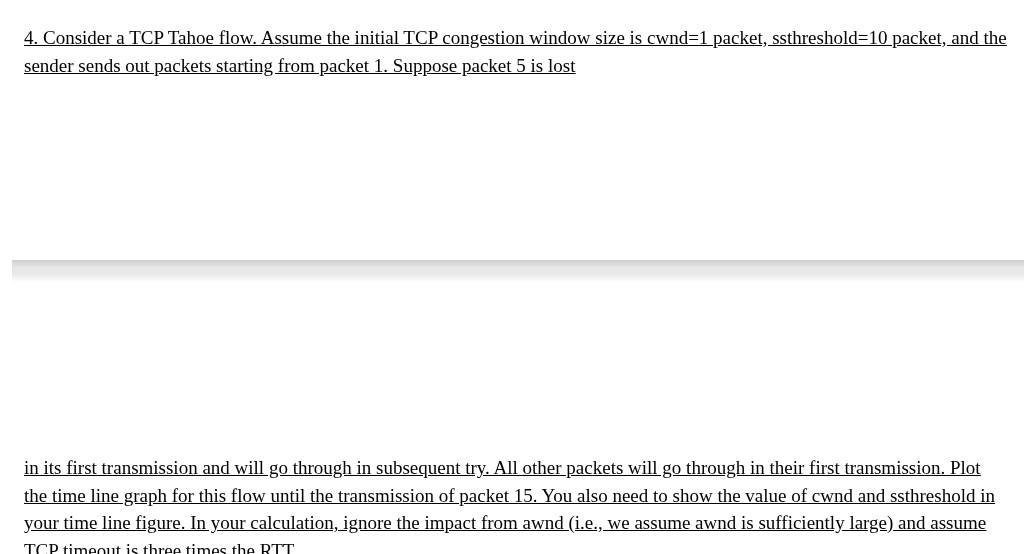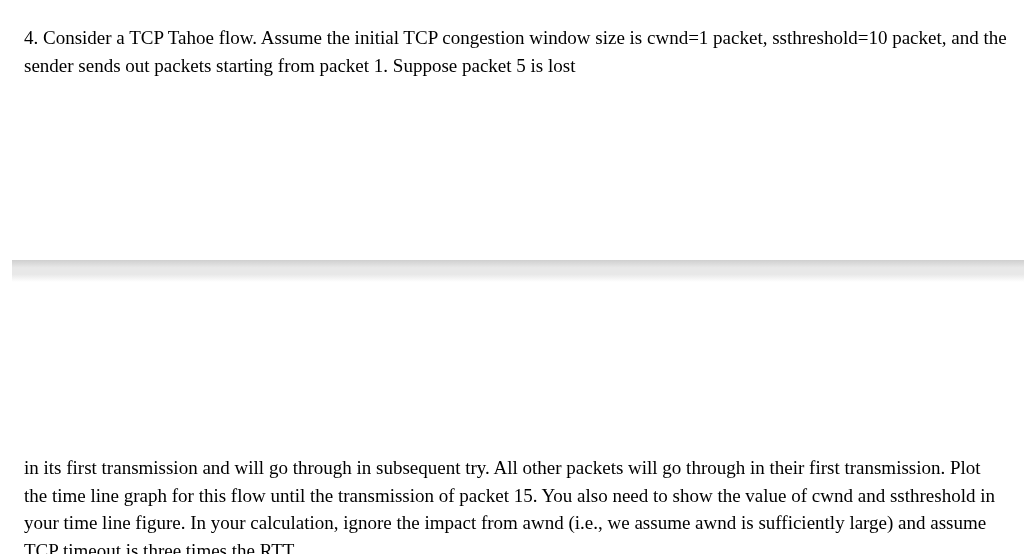--- a/index.html
+++ b/index.html
@@ -1,18 +1,19 @@
 <!DOCTYPE html>
 <html><head>
   <meta charset="utf-8">
   <style>
     * {
       margin: 4px;
       padding: 0;
       box-sizing: border-box;
+      text-decoration: underline;
     }
     body {
       width: 1024px;
       height: 554px;
       background: #ffffff;
       font-family: "Times New Roman", Times, serif;
       font-size: 19px;
       line-height: 1.45;
       color: #000000;
       position: relative;

